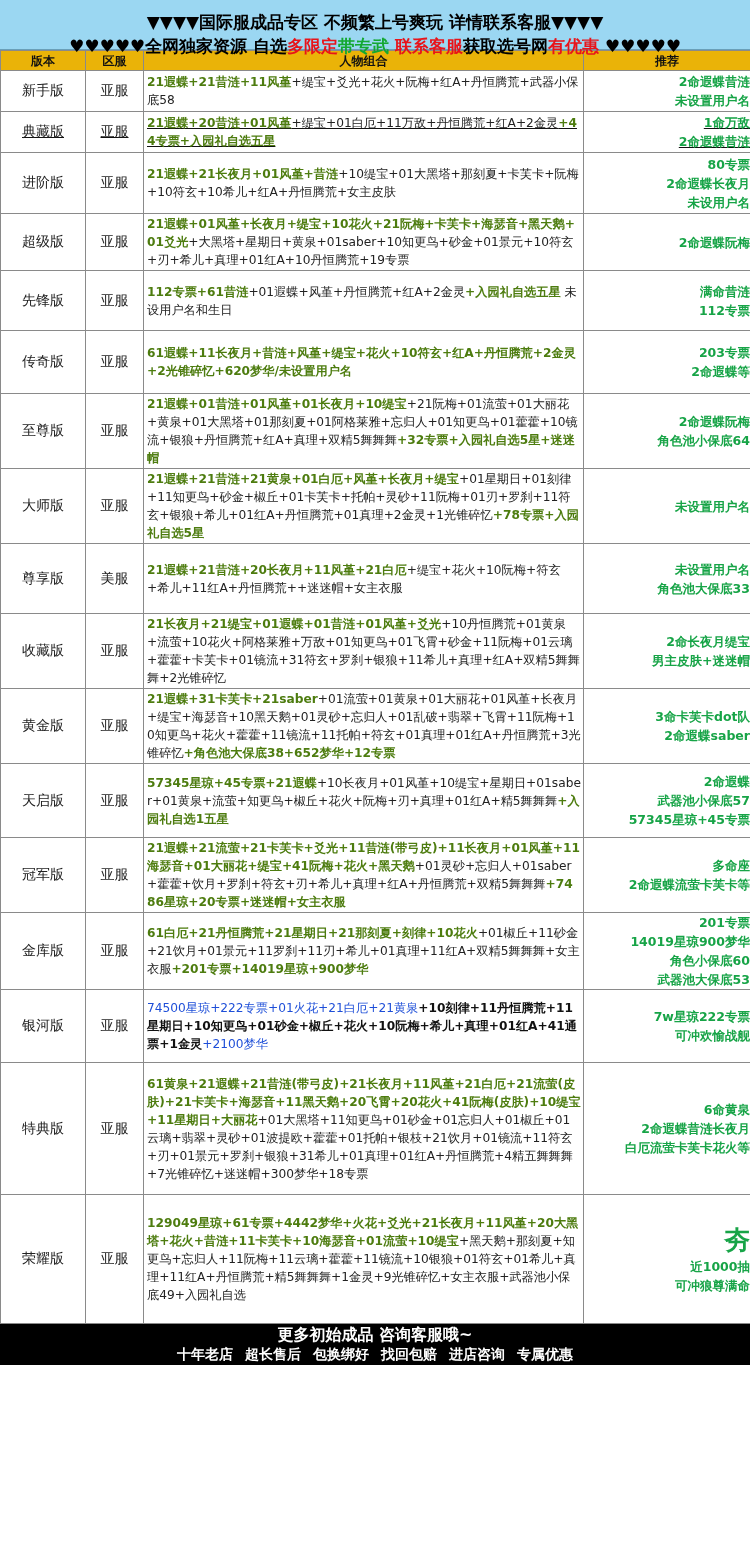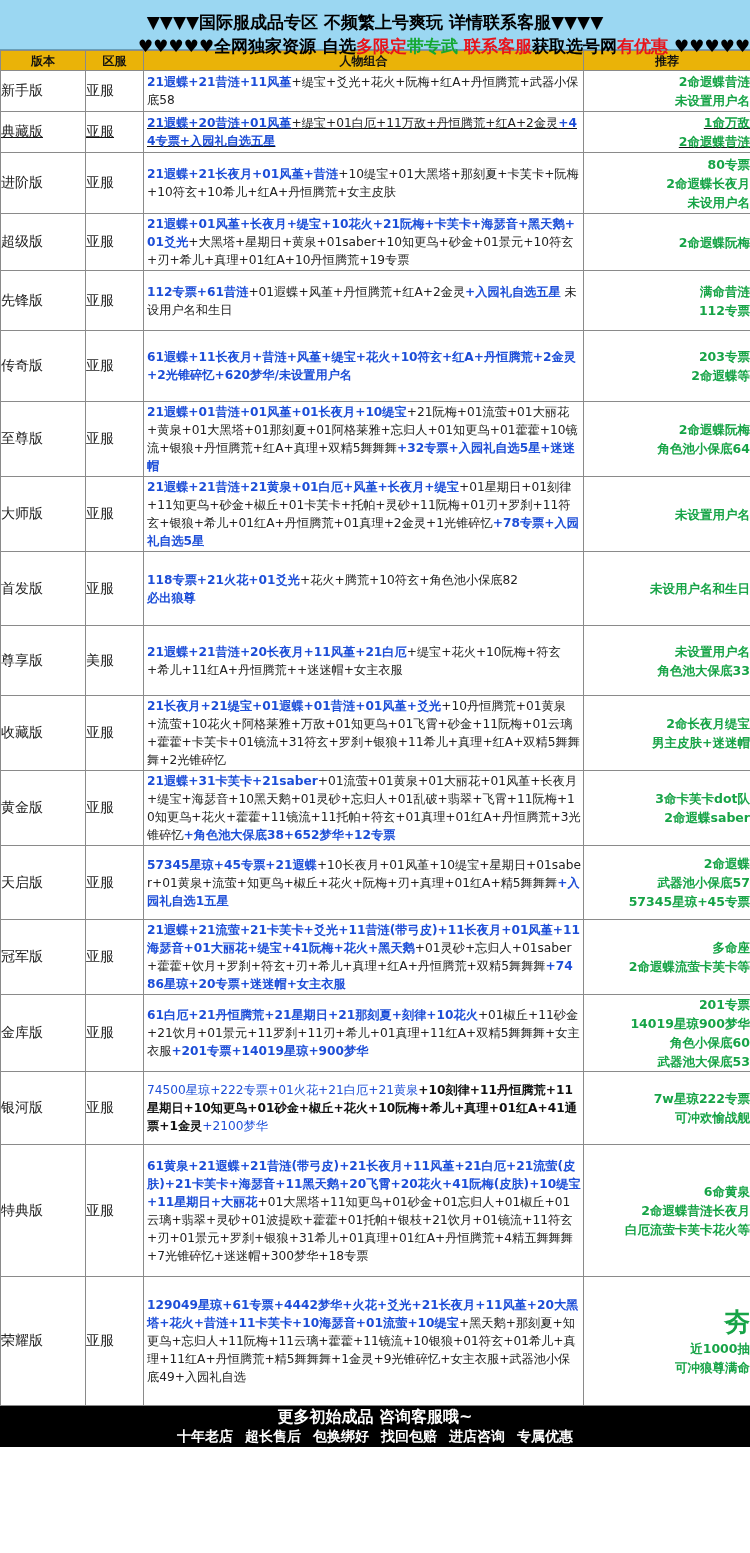--- a/index.html
+++ b/index.html
@@ -4,29 +4,29 @@
 <style>
   * { box-sizing: border-box; margin: 0; padding: 0; }
   html, body { width: 750px; background: #ffffff; }
   body { font-family: "DejaVu Sans", "Liberation Sans", sans-serif; color: #111; }
   .banner {
     background: #9bd7f2; width: 750px; height: 50px;
     border-bottom: 1px solid #6a9fb8;
     text-align: center; font-weight: bold; color: #000;
   }
   .banner .line1 { font-size: 17px; line-height: 24px; padding-top: 10px; white-space: nowrap; }
-  .banner .line2 { font-size: 17px; line-height: 24px; white-space: nowrap; text-align: right; }
+  .banner .line2 { font-size: 17px; line-height: 24px; white-space: nowrap; }
   .banner .red { color: #e8141a; }
   .banner .green { color: #14a832; }
   table { width: 750px; border-collapse: collapse; table-layout: fixed; }
   td, th { border: 1px solid #8a8a8a; vertical-align: middle; }
   th { height: 20px; font-size: 12px; font-weight: bold; text-align: center; background: #eab308; line-height: 18px; }
-  td.ver, td.srv { font-size: 14px; color: #222; }
+  td.ver, td.srv { text-align: center; font-size: 14px; color: #222; }
   td.combo { font-size: 12.2px; line-height: 18px; padding: 1px 2px 1px 3px; color: #222; word-break: break-all; }
-  td.combo .r { color: #1d4ed8; font-weight: bold; }
+  td.combo .r { color: #4d7c0f; font-weight: bold; }
   td.combo .k { color: #111; font-weight: bold; }
   td.combo .n { color: #222; }
   td.combo .rn { color: #1d4ed8; }
   td.rec { text-align: right; color: #17a447; font-weight: bold; font-size: 12.5px; line-height: 19px; }
   td.rec .big { font-size: 26px; line-height: 34px; display: block; }
   .footer {
     background: #000; color: #fff; text-align: center; font-weight: bold;
     height: 41px; padding-top: 1px;
   }
   .footer .f1 { font-size: 16px; line-height: 19px; }
@@ -95,21 +95,21 @@
       </tr>
       <tr style="height: 60px; padding-left: 28px;">
         <td class="ver">先锋版</td>
         <td class="srv">亚服</td>
         <td class="combo"><span class="r">112专票+61昔涟</span><span class="n">+01遐蝶+风堇+丹恒腾荒+红A+2金灵</span><span class="r">+入园礼自选五星</span><span class="n"> 未设用户名和生日</span></td>
         <td class="rec">
           <div>满命昔涟</div>
           <div>112专票</div>
         </td>
       </tr>
-      <tr style="height: 71px; padding-left: 36px;">
+      <tr style="height: 63px; padding-left: 36px;">
         <td class="ver">传奇版</td>
         <td class="srv">亚服</td>
         <td class="combo"><span class="r">61遐蝶+11长夜月+昔涟+风堇+缇宝+花火+10符玄+红A+丹恒腾荒+2金灵+2光锥碎忆+620梦华/未设置用户名</span></td>
         <td class="rec">
           <div>203专票</div>
           <div>2命遐蝶等</div>
         </td>
       </tr>
       <tr style="height: 72px;">
         <td class="ver">至尊版</td>
@@ -119,28 +119,20 @@
           <div>2命遐蝶阮梅</div>
           <div>角色池小保底64</div>
         </td>
       </tr>
       <tr style="height: 75px;">
         <td class="ver">大师版</td>
         <td class="srv">亚服</td>
         <td class="combo"><span class="r">21遐蝶+21昔涟+21黄泉+01白厄+风堇+长夜月+缇宝</span><span class="n">+01星期日+01刻律+11知更鸟+砂金+椒丘+01卡芙卡+托帕+灵砂+11阮梅+01刃+罗刹+11符玄+银狼+希儿+01红A+丹恒腾荒+01真理+2金灵+1光锥碎忆</span><span class="r">+78专票+入园礼自选5星</span></td>
         <td class="rec">
           <div>未设置用户名</div>
-        </td>
-      </tr>
-      <tr style="height: 74px;">
-        <td class="ver">首发版</td>
-        <td class="srv">亚服</td>
-        <td class="combo"><span class="r">118专票+21火花+01爻光</span><span class="n">+花火+腾荒+10符玄+角色池小保底82</span><br><span class="r">必出狼尊</span></td>
-        <td class="rec">
-          <div>未设用户名和生日</div>
         </td>
       </tr>
       <tr style="height: 70px;">
         <td class="ver">尊享版</td>
         <td class="srv">美服</td>
         <td class="combo"><span class="r">21遐蝶+21昔涟+20长夜月+11风堇+21白厄</span><span class="n">+缇宝+花火+10阮梅+符玄+希儿+11红A+丹恒腾荒++迷迷帽+女主衣服</span></td>
         <td class="rec">
           <div>未设置用户名</div>
           <div>角色池大保底33</div>
         </td>

